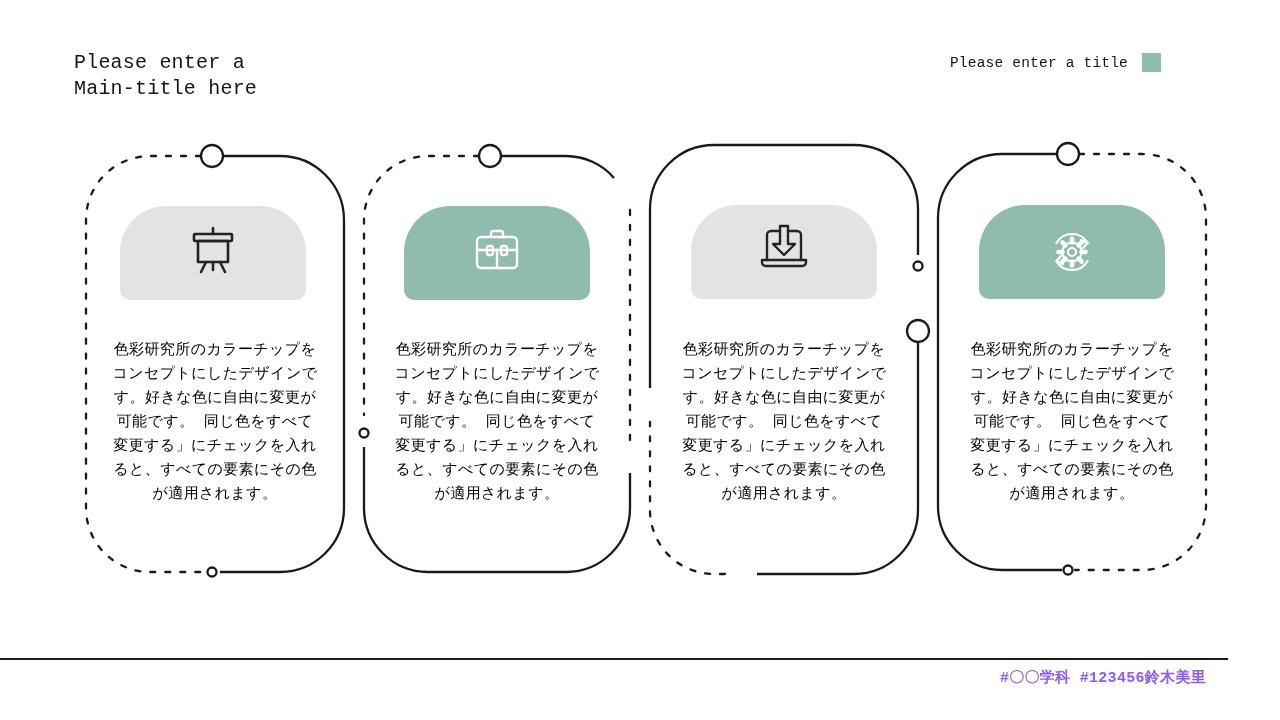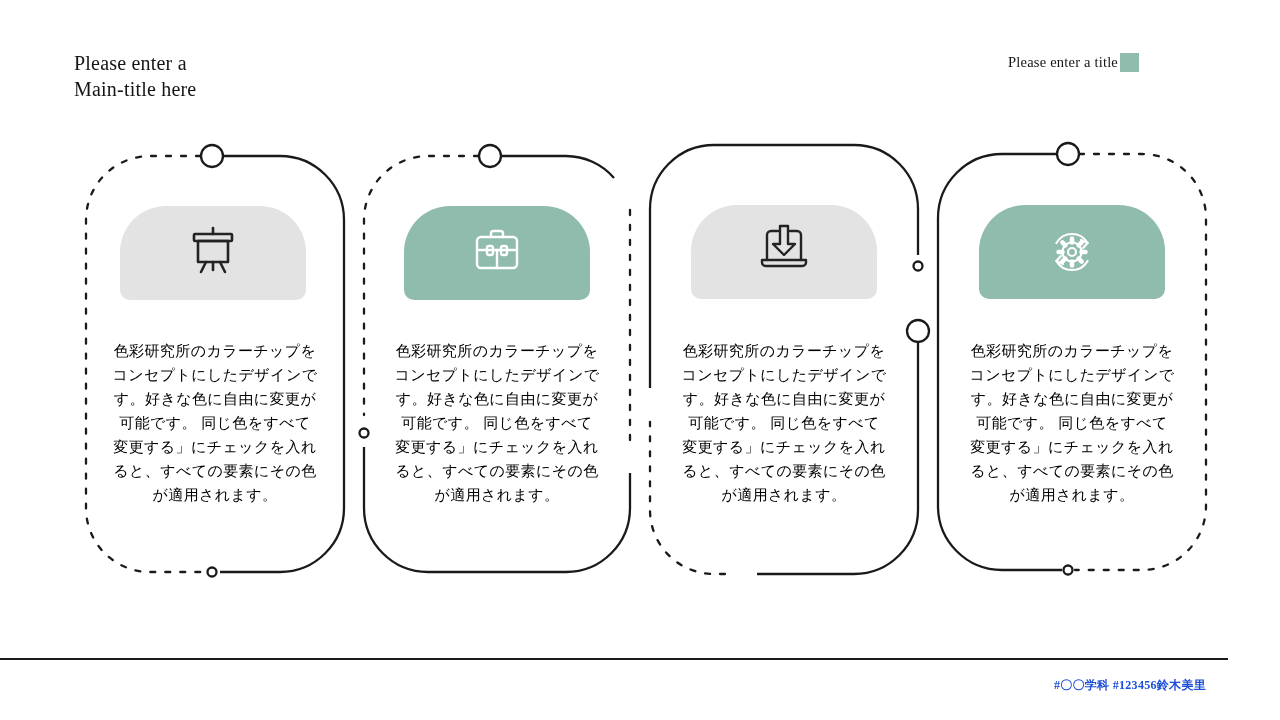--- a/index.html
+++ b/index.html
@@ -1,30 +1,30 @@
 <!DOCTYPE html>
 <html><head>
 <meta charset="utf-8">
 <style>
   html,body{margin:0;padding:0;background:#ffffff;}
   #canvas{position:relative;width:1228px;height:720px;background:#ffffff;overflow:hidden;
-          font-family:Liberation Serif, serif;color:#161616;}
+          font-family:Liberation Mono, monospace;color:#161616;}
   .abs{position:absolute;}
   #main-title{left:74px;top:50px;font-size:20px;line-height:26px;font-weight:500;
               letter-spacing:.2px;white-space:pre-line;color:#151515;}
-  #right-title{top:53px;right:89px;display:flex;align-items:center;gap:2px;}
+  #right-title{top:53px;right:67px;display:flex;align-items:center;gap:14px;}
   #right-title .lbl{font-size:14.5px;letter-spacing:.2px;color:#151515;}
   #right-title .sq{width:19px;height:19px;display:inline-block;}
   .plate{position:absolute;width:186px;height:94px;border-radius:46px 46px 10px 10px;
          display:flex;align-items:center;justify-content:center;}
   .body-text{position:absolute;width:220px;top:339px;font-size:15px;line-height:24px;
              letter-spacing:.4px;text-align:center;white-space:pre-line;color:#000000;}
   #outline-layer{position:absolute;left:0;top:0;}
   #footer-line{left:0;top:658px;width:1280px;height:2px;}
-  #footer-credit{top:668px;right:22px;font-size:12px;font-weight:600;letter-spacing:.3px;color:#1d4ed8;margin-top:9px;}
+  #footer-credit{top:668px;right:22px;font-size:15px;font-weight:600;letter-spacing:.3px;color:#8b5cf6;}
 </style>
 </head>
 <body>
 
 <div id="canvas">
 
   <div id="main-title" class="abs">Please enter a
 Main-title here</div>
 
   <div id="right-title" class="abs">

